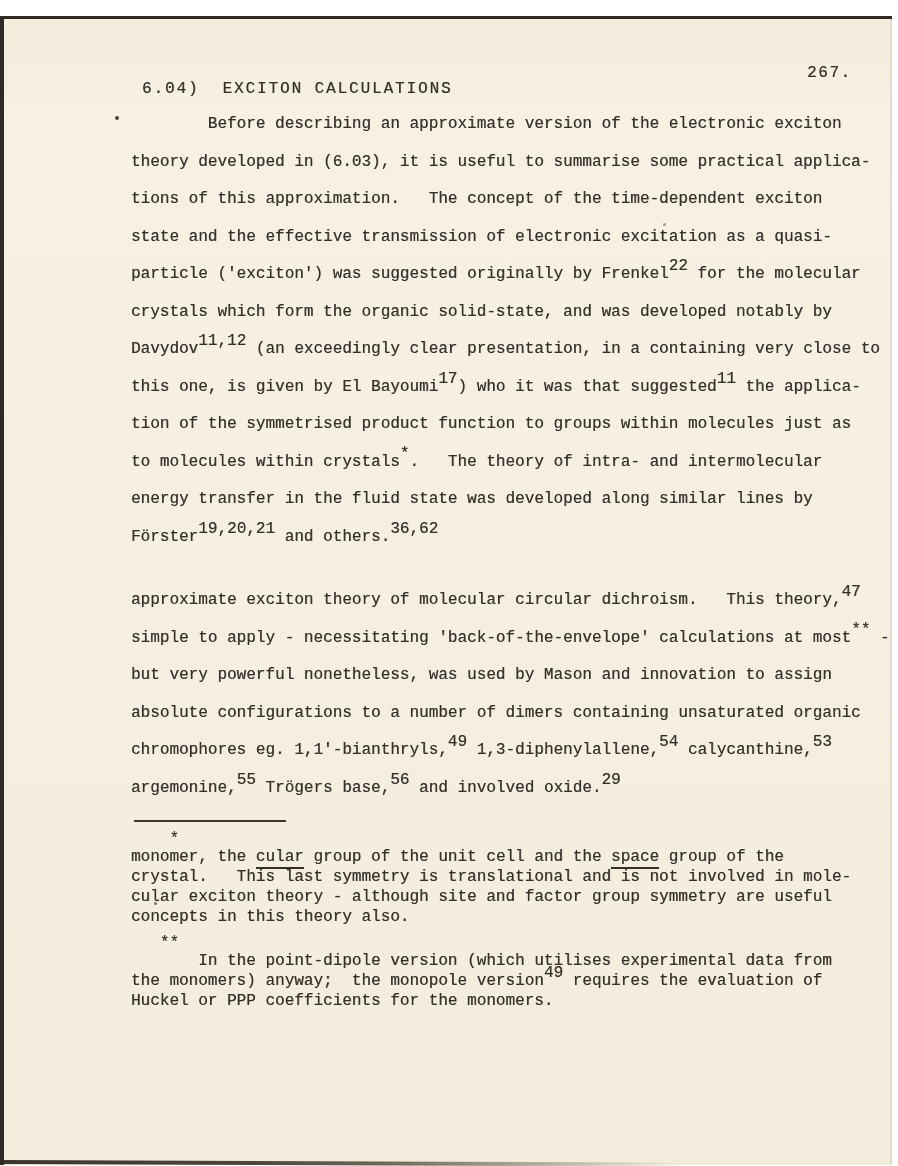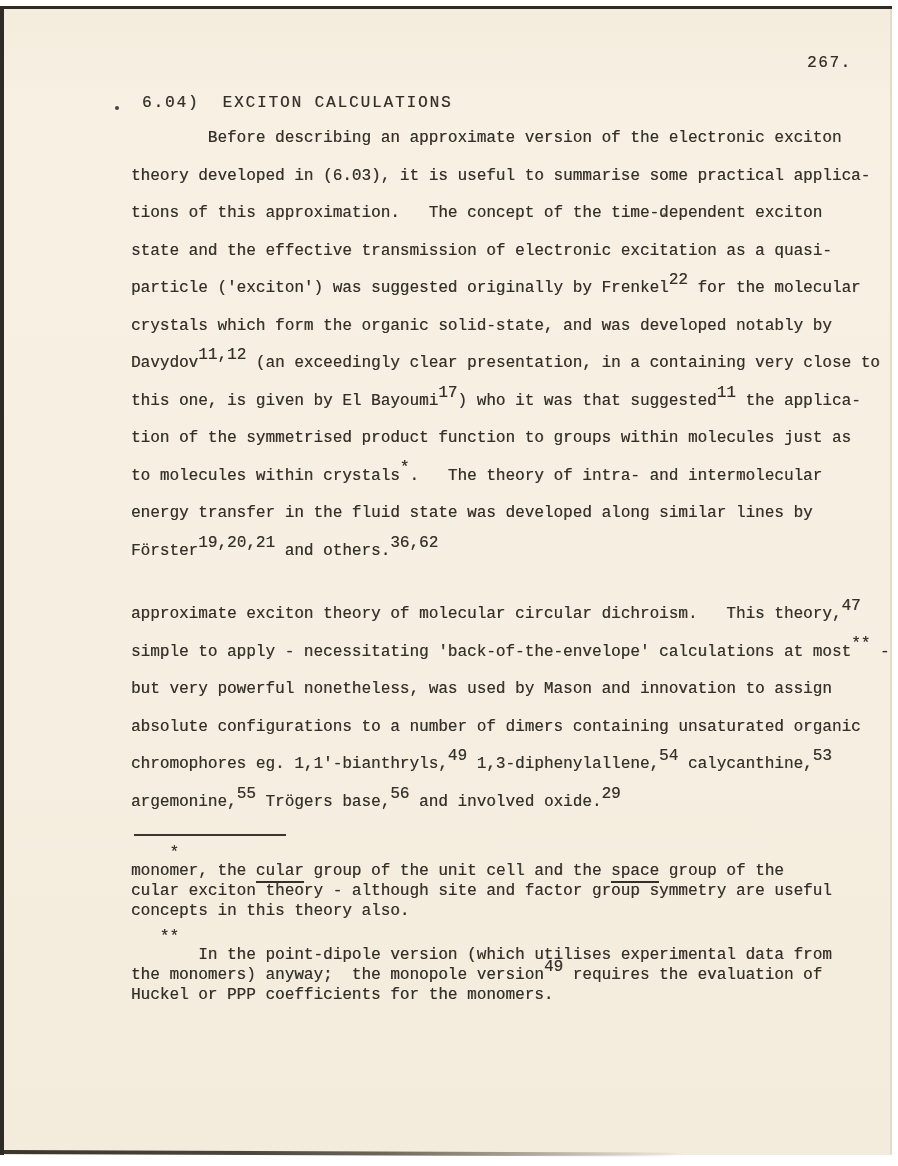--- a/index.html
+++ b/index.html
@@ -4,21 +4,21 @@
 <style>
   * { margin: 0; padding: 0; box-sizing: border-box; }
   html, body {
     width: 898px; height: 1166px;
     background: #ffffff;
     overflow: hidden;
     font-family: "Liberation Mono", "DejaVu Sans Mono", monospace;
   }
   .paper {
     position: absolute;
-    left: 0; top: 6px;
+    left: 0; top: 16px;
     width: 892px; height: 1149px;
     background: #f6efe1;
     background-image: linear-gradient(180deg, #f4ecdc 0%, #f7f0e3 8%, #f6efe1 60%, #f3ecdc 100%);
     border-top: 3px solid #2e2a25;
     border-left: 4px solid #2e2a25;
     box-shadow: inset -2px 0 0 #e4dcc9;
   }
   .bottom-edge {
     position: absolute;
     left: 0; top: 1141px;
@@ -38,21 +38,21 @@
   .page-number {
     position: absolute;
     left: 803px; top: 44px;
     font-size: 16px;
     letter-spacing: 1.6px;
     line-height: 20px;
     color: #33302a;
     text-shadow: 0.4px 0.2px 0 rgba(51,48,42,0.55);
   }
   .heading {
-    margin-top: 84px;
+    margin-top: 60px;
     margin-left: 11px;
     height: 20px;
     line-height: 20px;
     letter-spacing: 1.9px;
     white-space: pre;
   }
   .para .line {
     height: 37.5px;
     line-height: 37.5px;
     white-space: pre;
@@ -127,20 +127,21 @@
           <div class="line" data-name="text-line"><span data-name="text-run">simple to apply - necessitating 'back-of-the-envelope' calculations at most</span><span class="sup" data-name="reference-superscript">**</span><span data-name="text-run"> -</span></div>
           <div class="line" data-name="text-line"><span data-name="text-run">but very powerful nonetheless, was used by Mason and innovation to assign</span></div>
           <div class="line" data-name="text-line"><span data-name="text-run">absolute configurations to a number of dimers containing unsaturated organic</span></div>
           <div class="line" data-name="text-line"><span data-name="text-run">chromophores eg. 1,1'-bianthryls,</span><span class="sup" data-name="reference-superscript">49</span><span data-name="text-run"> 1,3-diphenylallene,</span><span class="sup" data-name="reference-superscript">54</span><span data-name="text-run"> calycanthine,</span><span class="sup" data-name="reference-superscript">53</span></div>
           <div class="line" data-name="text-line"><span data-name="text-run">argemonine,</span><span class="sup" data-name="reference-superscript">55</span><span data-name="text-run"> Trögers base,</span><span class="sup" data-name="reference-superscript">56</span><span data-name="text-run"> and involved oxide.</span><span class="sup" data-name="reference-superscript">29</span></div>
         </div>
         <div class="fn-rule" data-name="footnote-separator"></div>
         <div class="footnote" data-name="footnote-1">
           <div class="fn-marker" data-name="footnote-1-marker">    *</div>
           <div class="line" data-name="text-line"><span data-name="text-run">monomer, the </span><span class="und" data-name="underlined-term">cular</span><span data-name="text-run"> group of the unit cell and the </span><span class="und" data-name="underlined-term">space</span><span data-name="text-run"> group of the</span></div>
+          <div class="line" data-name="text-line"><span data-name="text-run">crystal.   This last symmetry is translational and is not involved in mole-</span></div>
           <div class="line" data-name="text-line"><span data-name="text-run">cular exciton theory - although site and factor group symmetry are useful</span></div>
           <div class="line" data-name="text-line"><span data-name="text-run">concepts in this theory also.</span></div>
         </div>
         <div class="footnote" data-name="footnote-2">
           <div class="fn-marker" data-name="footnote-2-marker">   **</div>
           <div class="line" data-name="text-line"><span data-name="text-run">       In the point-dipole version (which utilises experimental data from</span></div>
           <div class="line" data-name="text-line"><span data-name="text-run">the monomers) anyway;  the monopole version</span><span class="sup" data-name="reference-superscript">49</span><span data-name="text-run"> requires the evaluation of</span></div>
           <div class="line" data-name="text-line"><span data-name="text-run">Huckel or PPP coefficients for the monomers.</span></div>
         </div>
       </div>

